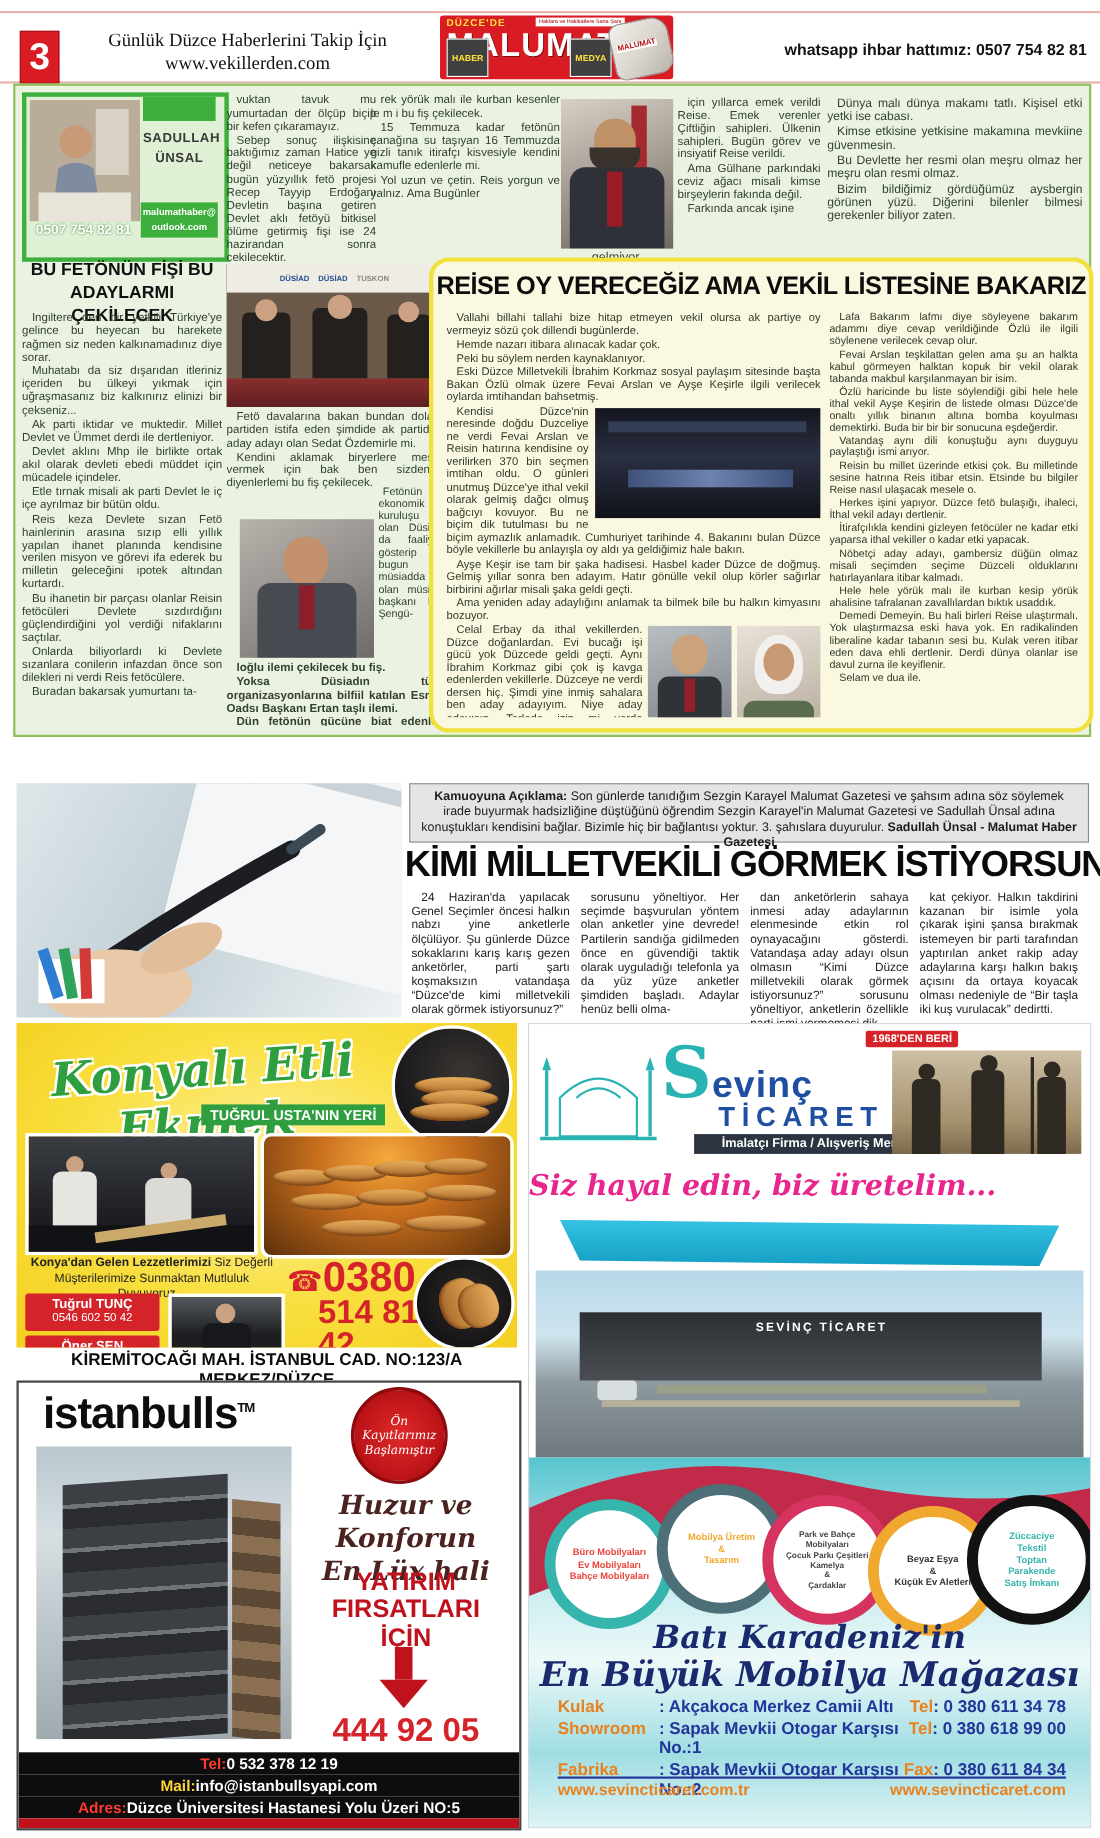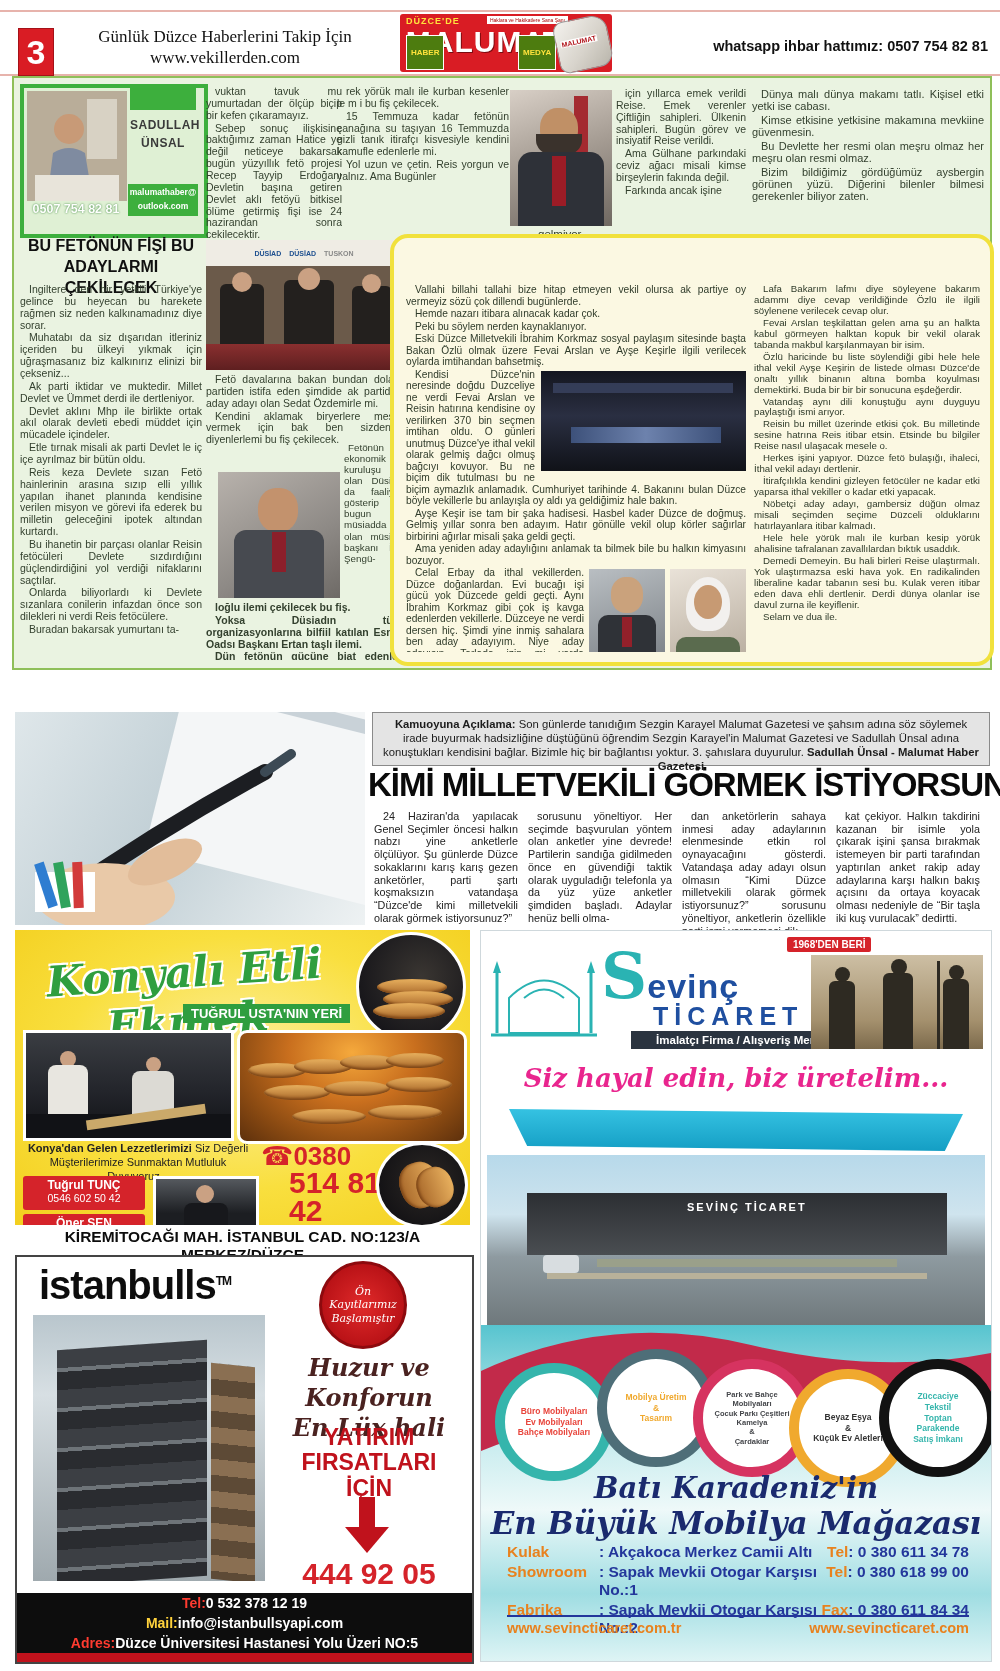--- a/index.html
+++ b/index.html
@@ -8,21 +8,21 @@
   .abs{position:absolute;}
   .p{margin:0 0 1px 0;text-indent:9px;text-align:justify;}
   
   .topbar{left:0;top:10px;width:1000px;height:62px;border-top:2px solid #e7b3ac;border-bottom:2px solid #e7b3ac;}
   .pagenum{left:18px;top:16px;width:34px;height:46px;background:#d91c24;color:#fff;font-size:34px;font-weight:bold;display:flex;align-items:center;justify-content:center;border:1px solid #a51118;}
   .tagline{left:70px;top:14px;width:310px;text-align:center;font-family:"Liberation Serif","DejaVu Serif",serif;font-size:17px;color:#111;line-height:1.25;}
   .logo{left:400px;top:2px;width:212px;height:58px;background:#d91c24;border-radius:3px;}
   .logo .region{position:absolute;left:6px;top:2px;color:#ffe23c;font-size:9px;font-weight:bold;letter-spacing:1px;}
   .logo .sloganTag{position:absolute;right:44px;top:2px;background:#fff;color:#a00;font-size:5px;padding:1px 3px;white-space:nowrap;}
   .logo .big{position:absolute;left:4px;top:11px;width:160px;text-align:center;color:#fff;font-size:30px;font-weight:bold;letter-spacing:1px;text-shadow:1px 1px 0 #7a0a0e;}
-  .logo .tag{position:absolute;bottom:2px;background:#4d7c0f;border:1px solid #fff;color:#ffe23c;font-size:8px;font-weight:bold;padding:12px 4px;margin-top:36px;}
+  .logo .tag{position:absolute;bottom:2px;background:#404040;border:1px solid #fff;color:#ffe23c;font-size:8px;font-weight:bold;padding:12px 4px;margin-top:36px;}
   .roll{position:absolute;right:2px;top:4px;width:52px;height:50px;background:linear-gradient(135deg,#f4f2ee 0%,#d8d4cc 55%,#b8b4aa 100%);border-radius:10px 16px 14px 10px;border:1px solid #999;transform:rotate(-12deg);}
   .roll span{position:absolute;left:4px;top:18px;font-size:7px;font-weight:bold;color:#b01218;background:#fff;padding:0 1px;}
   .whatsapp{left:640px;top:26px;width:348px;text-align:right;font-size:14.5px;font-weight:bold;color:#111;}
   
   .greensec{left:12px;top:76px;width:976px;height:590px;background:#eaf3e1;border:2px solid #8fbf59;}
   .greensec .coltext{font-size:10.5px;line-height:1.13;color:#33402e;overflow:hidden;}
   .authcard{left:6px;top:6px;width:180px;height:146px;border:4px solid #3daf3d;background:#dff0d4;}
   .authphoto{position:absolute;left:3px;top:3px;width:100px;height:110px;background:linear-gradient(140deg,#cfc4b2 0%,#a89a85 60%,#7d7264 100%);overflow:hidden;}
   .authname{position:absolute;left:106px;top:28px;width:66px;text-align:center;font-size:12px;font-weight:bold;color:#3a3a3a;letter-spacing:.5px;line-height:1.5;}
   .authbar{position:absolute;left:106px;top:0;width:66px;height:22px;background:#3daf3d;}
@@ -76,21 +76,21 @@
   
   .sevinc{left:480px;top:930px;width:510px;height:730px;background:#fff;border:1px solid #cfd8dc;overflow:hidden;}
   .mosque{position:absolute;left:8px;top:12px;}
   .since{position:absolute;left:306px;top:6px;background:#d5232a;color:#fff;font-size:10px;font-weight:bold;padding:2px 6px;border-radius:2px;}
   .sevlogo{position:absolute;left:120px;top:16px;width:230px;color:#1f4fa0;}
   .sevS{font-size:64px;font-weight:bold;color:#2ab3b3;font-family:"DejaVu Serif",serif;line-height:.9;}
   .sevname{font-size:34px;font-weight:bold;letter-spacing:1px;}
   .sevticaret{font-size:25px;font-weight:bold;letter-spacing:6px;margin-left:52px;margin-top:-4px;}
   .sevsub{position:absolute;left:150px;top:100px;width:230px;background:#2b3440;color:#fff;font-size:11.5px;font-weight:bold;text-align:center;padding:3px 0;}
   .statues{position:absolute;left:330px;top:24px;width:172px;height:94px;background:linear-gradient(180deg,#cdbfa4 0%,#a4906d 70%,#7c6a4c 100%);overflow:hidden;}
-  .slogan{position:absolute;left:0;top:132px;width:510px;text-align:center;font-family:"DejaVu Serif",serif;font-style:italic;font-weight:bold;font-size:26px;color:#e9258e;}
+  .slogan{position:absolute;left:0;top:132px;width:510px;text-align:left;font-family:"DejaVu Serif",serif;font-style:italic;font-weight:bold;font-size:26px;color:#e9258e;}
   .ribbon{position:absolute;left:28px;top:178px;width:454px;height:42px;background:linear-gradient(180deg,#35c2e2 0%,#149ec4 100%);clip-path:polygon(0 0,100% 12%,96% 100%,4% 88%);}
   .store{position:absolute;left:6px;top:224px;width:498px;height:170px;background:linear-gradient(180deg,#b7d9ea 0%,#cfe4ee 35%,#8e9aa0 60%,#6f787c 100%);overflow:hidden;}
   .storebldg{position:absolute;left:40px;top:38px;width:420px;height:62px;background:linear-gradient(180deg,#2c2f33,#4a4e52);}
   .storesign{position:absolute;left:160px;top:8px;color:#fff;font-size:11px;font-weight:bold;letter-spacing:2px;}
   .sea{position:absolute;left:0;top:394px;width:510px;height:336px;background:linear-gradient(180deg,#57c4cf 0%,#bfe9ec 30%,#eef9f9 55%,#9fdde2 80%,#def4f5 100%);}
   .redwave{position:absolute;left:0;top:392px;width:510px;height:150px;}
   .circle{position:absolute;width:98px;height:98px;border-radius:50%;background:#fff;display:flex;align-items:center;justify-content:center;text-align:center;font-size:8.5px;font-weight:bold;line-height:1.25;white-space:pre-line;}
   .bigscript{position:absolute;left:0;top:540px;width:510px;text-align:center;font-family:"DejaVu Serif",serif;font-style:italic;font-weight:bold;color:#1a2a6e;}
   .contacts{position:absolute;left:26px;top:612px;width:462px;font-size:15.5px;font-weight:bold;color:#23369b;}
   .contacts .row{display:flex;margin-bottom:2px;}
@@ -233,20 +233,21 @@
     </div>
 
     <div class="abs coltext" style="left:738px;top:10px;width:232px;height:150px;font-size:11px;">
       <p class="p">Dünya malı dünya makamı tatlı. Kişisel etki yetki ise cabası.</p>
       <p class="p">Kimse etkisine yetkisine makamına mevkiine güvenmesin.</p>
       <p class="p">Bu Devlette her resmi olan meşru olmaz her meşru olan resmi olmaz.</p>
       <p class="p">Bizim bildiğimiz gördüğümüz aysbergin görünen yüzü. Diğerini bilenler bilmesi gerekenler biliyor zaten.</p>
     </div>
 
     <div class="abs yellowbox">
+      <div class="ybhead">REİSE OY VERECEĞİZ AMA VEKİL LİSTESİNE BAKARIZ</div>
 
       <div class="ybcol" style="left:12px;width:340px;height:368px;">
         <p class="p">Vallahi billahi tallahi bize hitap etmeyen vekil olursa ak partiye oy vermeyiz sözü çok dillendi bugünlerde.</p>
         <p class="p">Hemde nazarı itibara alınacak kadar çok.</p>
         <p class="p">Peki bu söylem nerden kaynaklanıyor.</p>
         <p class="p">Eski Düzce Milletvekili İbrahim Korkmaz sosyal paylaşım sitesinde başta Bakan Özlü olmak üzere Fevai Arslan ve Ayşe Keşirle ilgili verilecek oylarda imtihandan bahsetmiş.</p>
         <div style="float:right;width:205px;height:100px;margin:2px 0 2px 6px;background:linear-gradient(180deg,#14161f 0%,#2a2f42 45%,#101218 100%);overflow:hidden;">
           <div style="position:absolute;margin-left:30px;margin-top:56px;width:150px;height:16px;background:linear-gradient(90deg,#3d517a,#6d82ad,#3d517a);"></div>
           <div style="margin-left:12px;margin-top:12px;width:180px;height:10px;background:#3b4563;opacity:.8;"></div>
         </div>
@@ -356,21 +357,21 @@
     </div>
     <div class="redbox" style="left:8px;top:284px;height:30px;">
       <div class="n">Öner ŞEN</div>
 
     </div>
     <div class="chefphoto">
       <div class="head" style="left:40px;top:6px;width:18px;height:18px;"></div>
       <div style="position:absolute;left:28px;top:24px;width:44px;height:25px;background:#17181c;border-radius:8px 8px 0 0;"></div>
     </div>
     <div class="konphone">
-      <span style="font-size:26px;">☎</span><span style="font-size:26px;">0380</span>
+      <span style="font-size:26px;">☎</span><span style="font-size:38px;">0380</span>
       <div style="font-size:30px;margin-left:28px;">514 81</div>
       <div style="font-size:30px;margin-left:28px;">42</div>
     </div>
     <div class="breadpeel">
       <div class="bread" style="left:18px;top:20px;width:46px;height:40px;border-radius:45%;transform:rotate(70deg);"></div>
       <div class="bread" style="left:36px;top:24px;width:40px;height:36px;border-radius:45%;transform:rotate(70deg);"></div>
     </div>
   </section>
   <div class="abs konaddr">KİREMİTOCAĞI MAH. İSTANBUL CAD. NO:123/A MERKEZ/DÜZCE</div>
 

